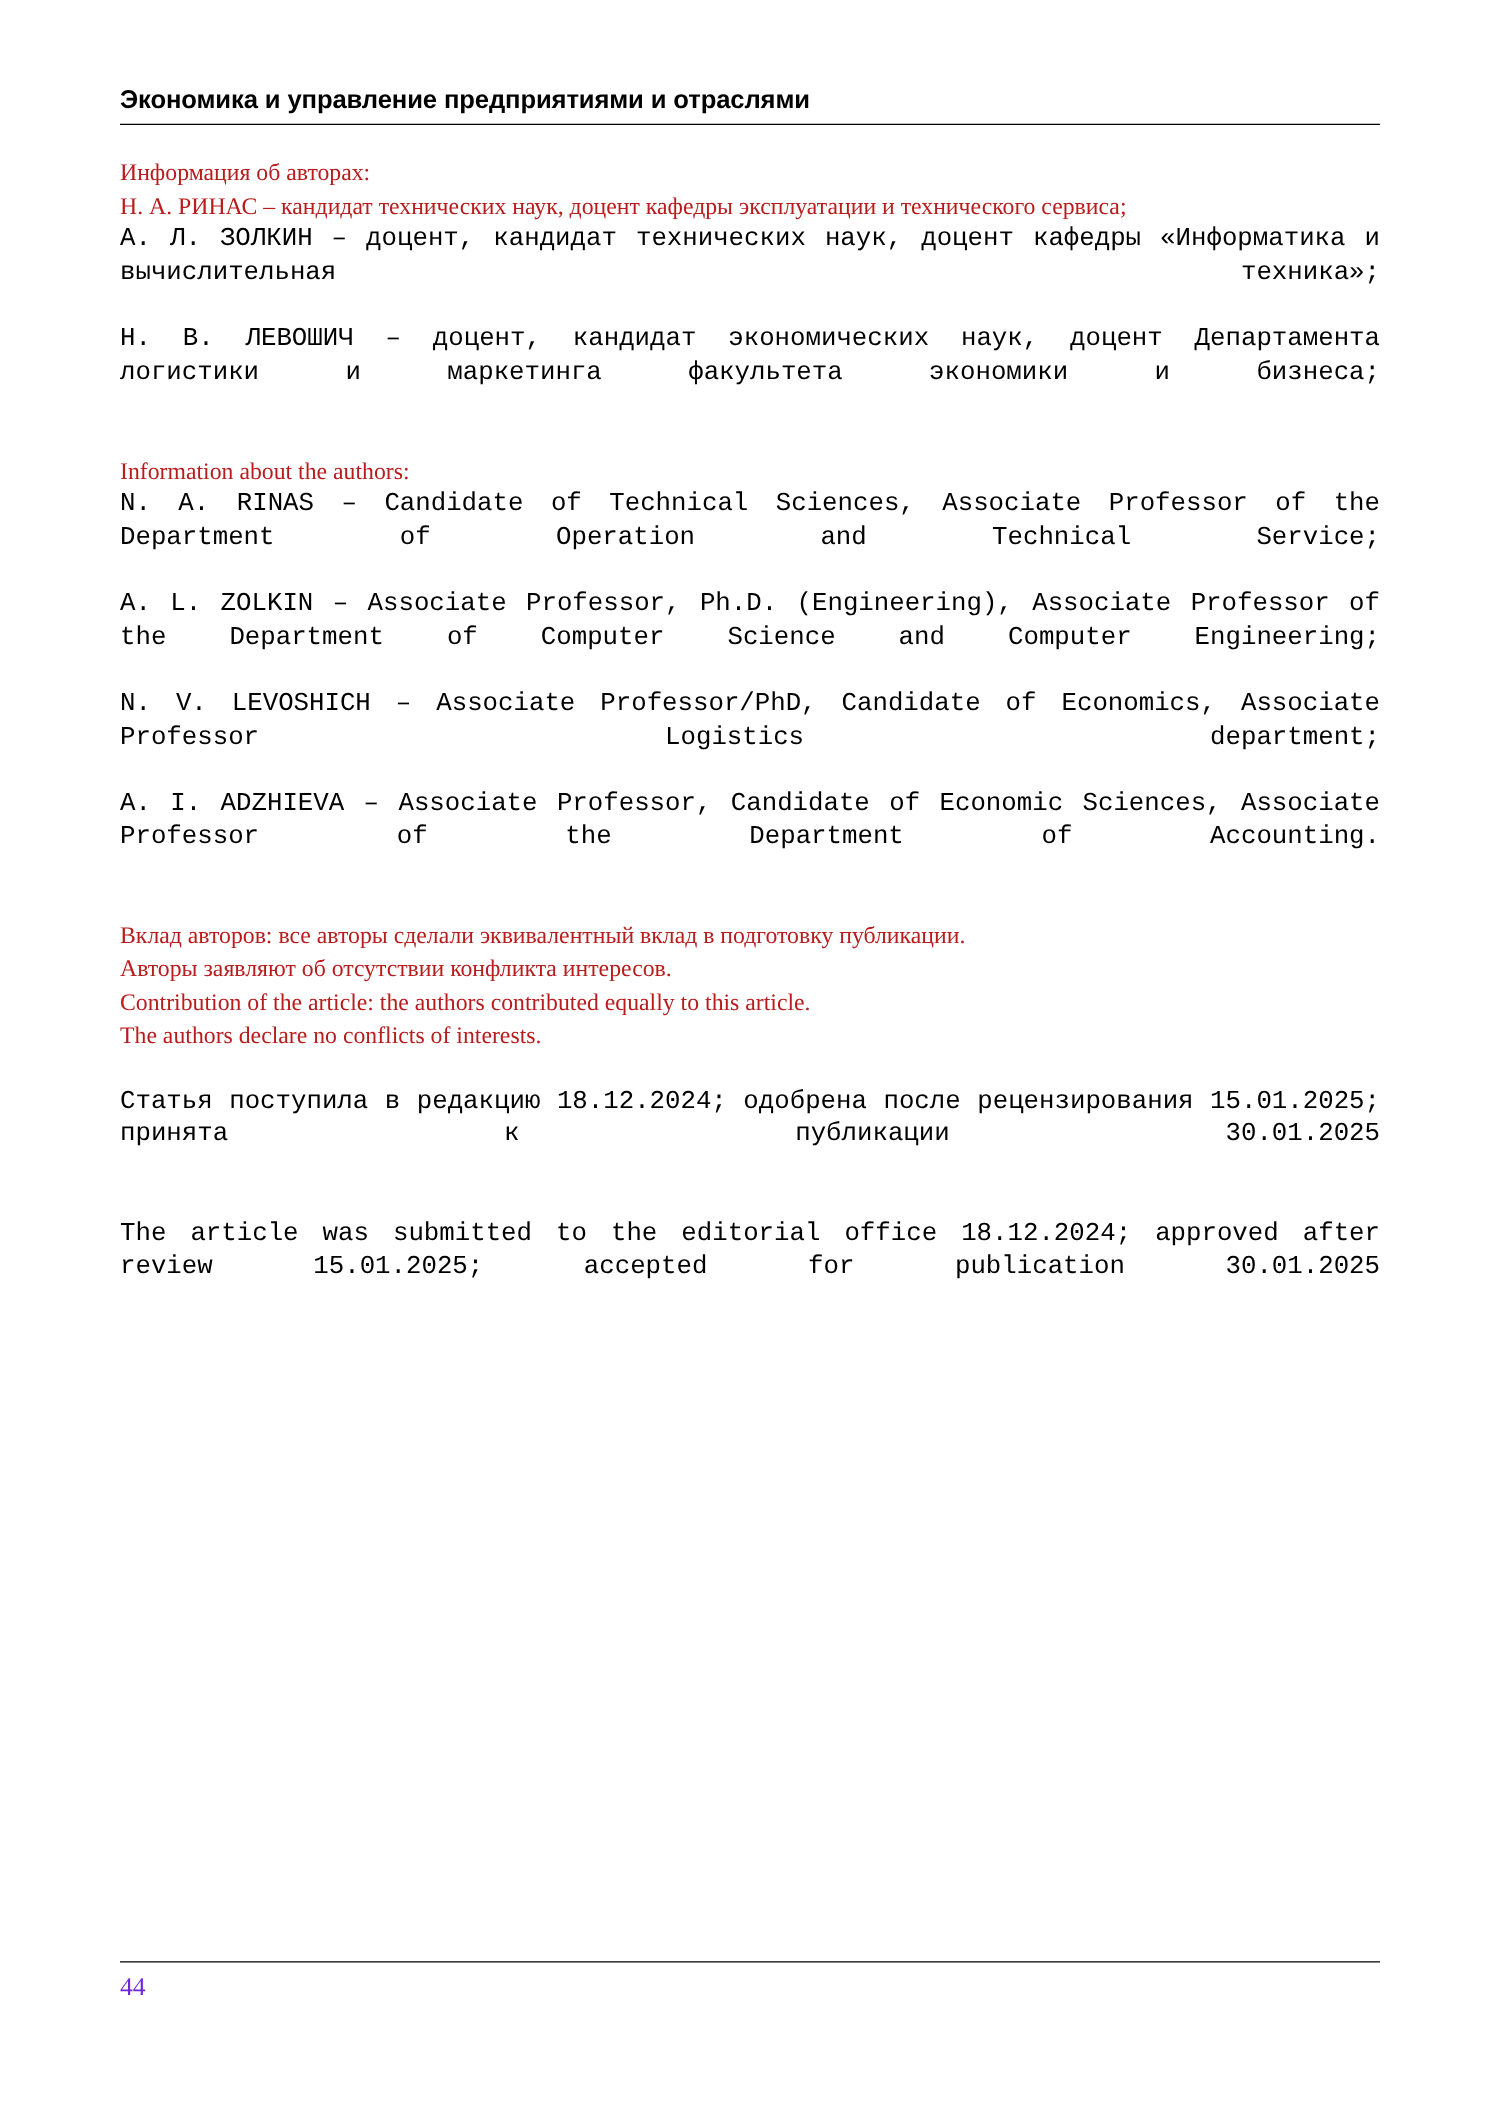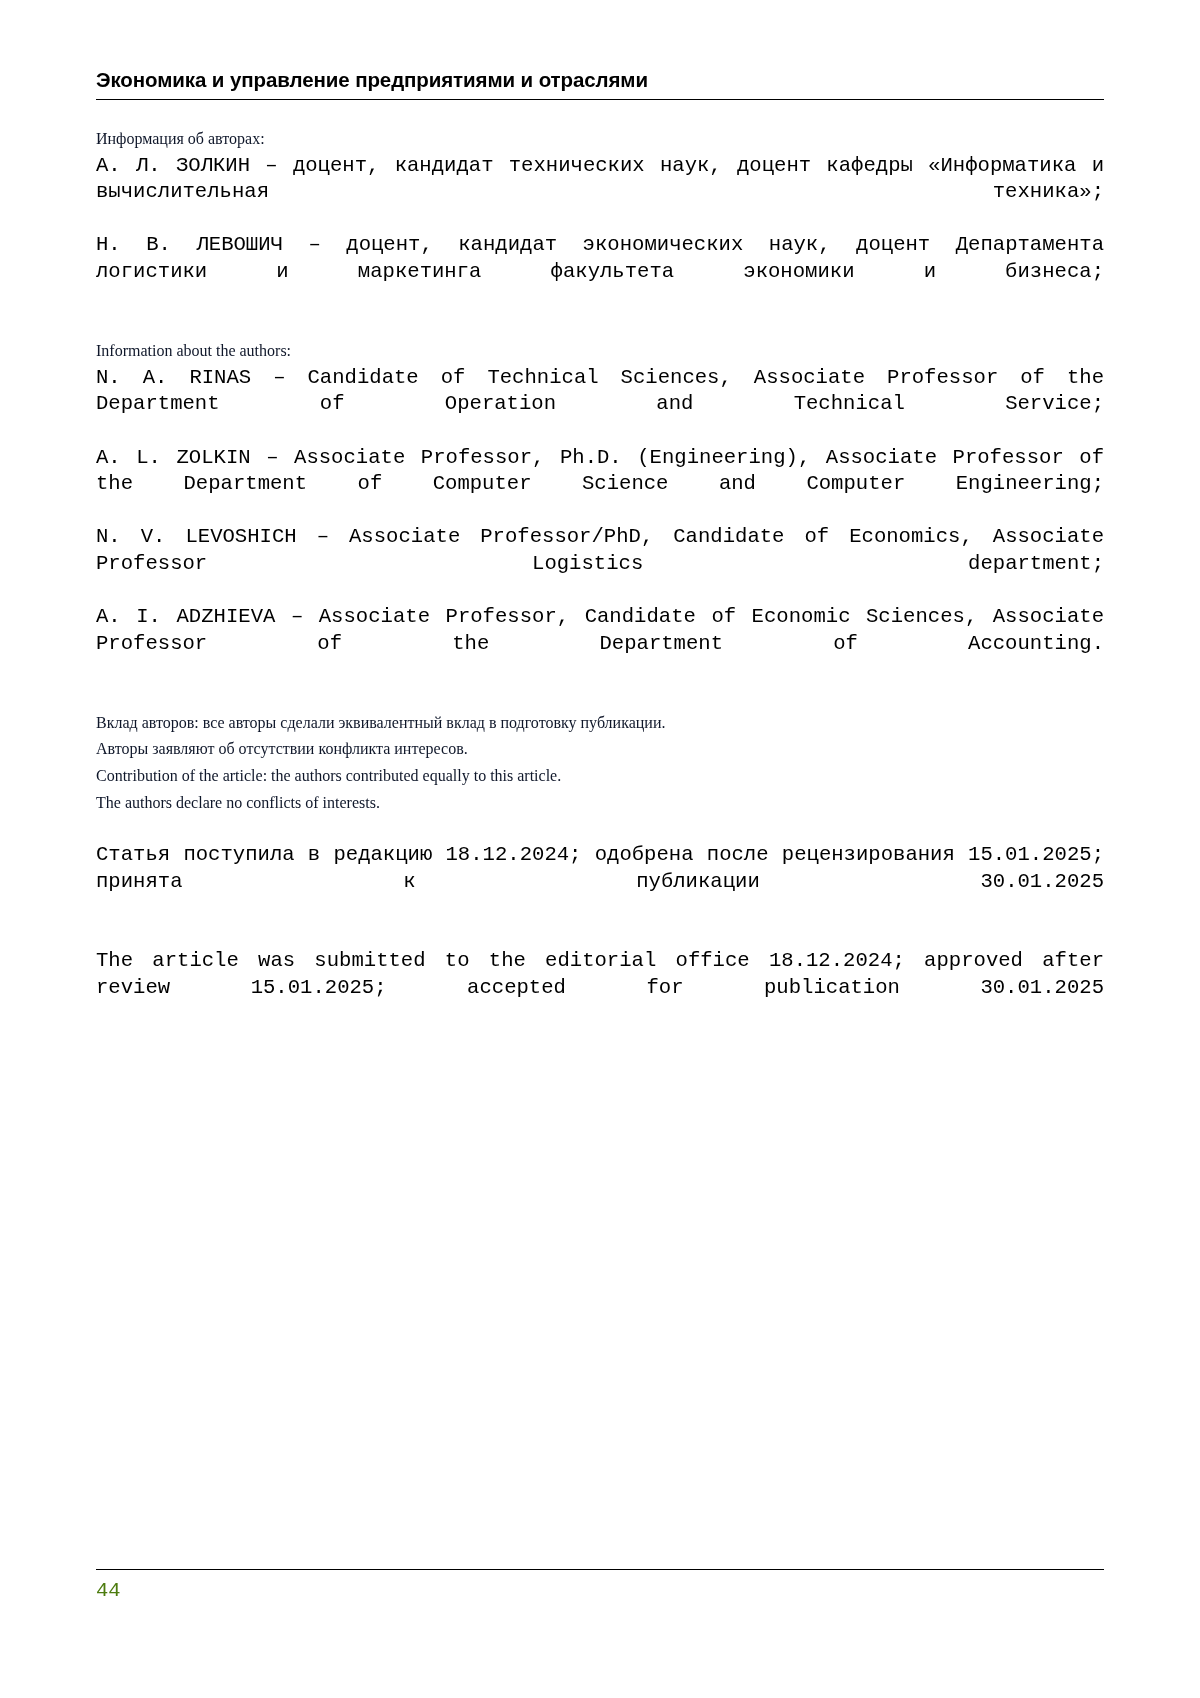--- a/index.html
+++ b/index.html
@@ -43,25 +43,25 @@
   .rule {
     border-bottom: 1.6px solid #000;
     margin-top: 7px;
   }
   
   .body-block {
     top: 110px;
   }
   p.line {
     margin: 0;
-    font-size: 16px;
+    font-size: 19px;
     line-height: 26.6px;
     text-align: justify;
     text-justify: inter-word;
-    color: #0f172a;
+    color: #b91c1c;
   }
   p.line.nojust {
     text-align: left;
   }
   .gap-md { height: 26px; }
   .para {
     margin: 0;
     font-size: 20.6px;
     line-height: 26.6px;
     text-align: justify;
@@ -81,23 +81,23 @@
   .footer {
     top: 1553px;
   }
   .footer-rule {
     border-bottom: 1.6px solid #000;
   }
   .footer-row {
     display: flex;
     align-items: baseline;
     margin-top: 9px;
-    font-family: Liberation Mono, monospace;
+    font-family: Liberation Serif, serif;
     font-size: 20.5px;
-    color: #4d7c0f;
+    color: #6d28d9;
   }
   .footer-page {
     width: 130px;
     flex: 0 0 130px;
     text-align: left;
   }
   .footer-text {
     flex: 1 1 auto;
     text-align: center;
     white-space: nowrap;
@@ -111,20 +111,21 @@
 
   <div class="content-col header">
     <div class="header-title">Экономика и управление предприятиями и отраслями</div>
     <div class="rule"></div>
   </div>
 
   <div class="content-col body-block">
 
     <div>
       <p class="line nojust">Информация об авторах:</p>
+      <p class="line nojust">Н. А. РИНАС – кандидат технических наук, доцент кафедры эксплуатации и технического сервиса;</p>
       <p class="para justify-all">А. Л. ЗОЛКИН – доцент, кандидат технических наук, доцент кафедры «Информатика и вычислительная техника»;</p>
       <p class="para justify-all">Н. В. ЛЕВОШИЧ – доцент, кандидат экономических наук, доцент Департамента логистики и маркетинга факультета экономики и бизнеса;</p>
     </div>
 
     <div class="gap-md"></div>
 
     <div>
       <p class="line nojust">Information about the authors:</p>
       <p class="para justify-all">N. A. RINAS – Candidate of Technical Sciences, Associate Professor of the Department of Operation and Technical Service;</p>
       <p class="para justify-all">A. L. ZOLKIN – Associate Professor, Ph.D. (Engineering), Associate Professor of the Department of Computer Science and Computer Engineering;</p>

